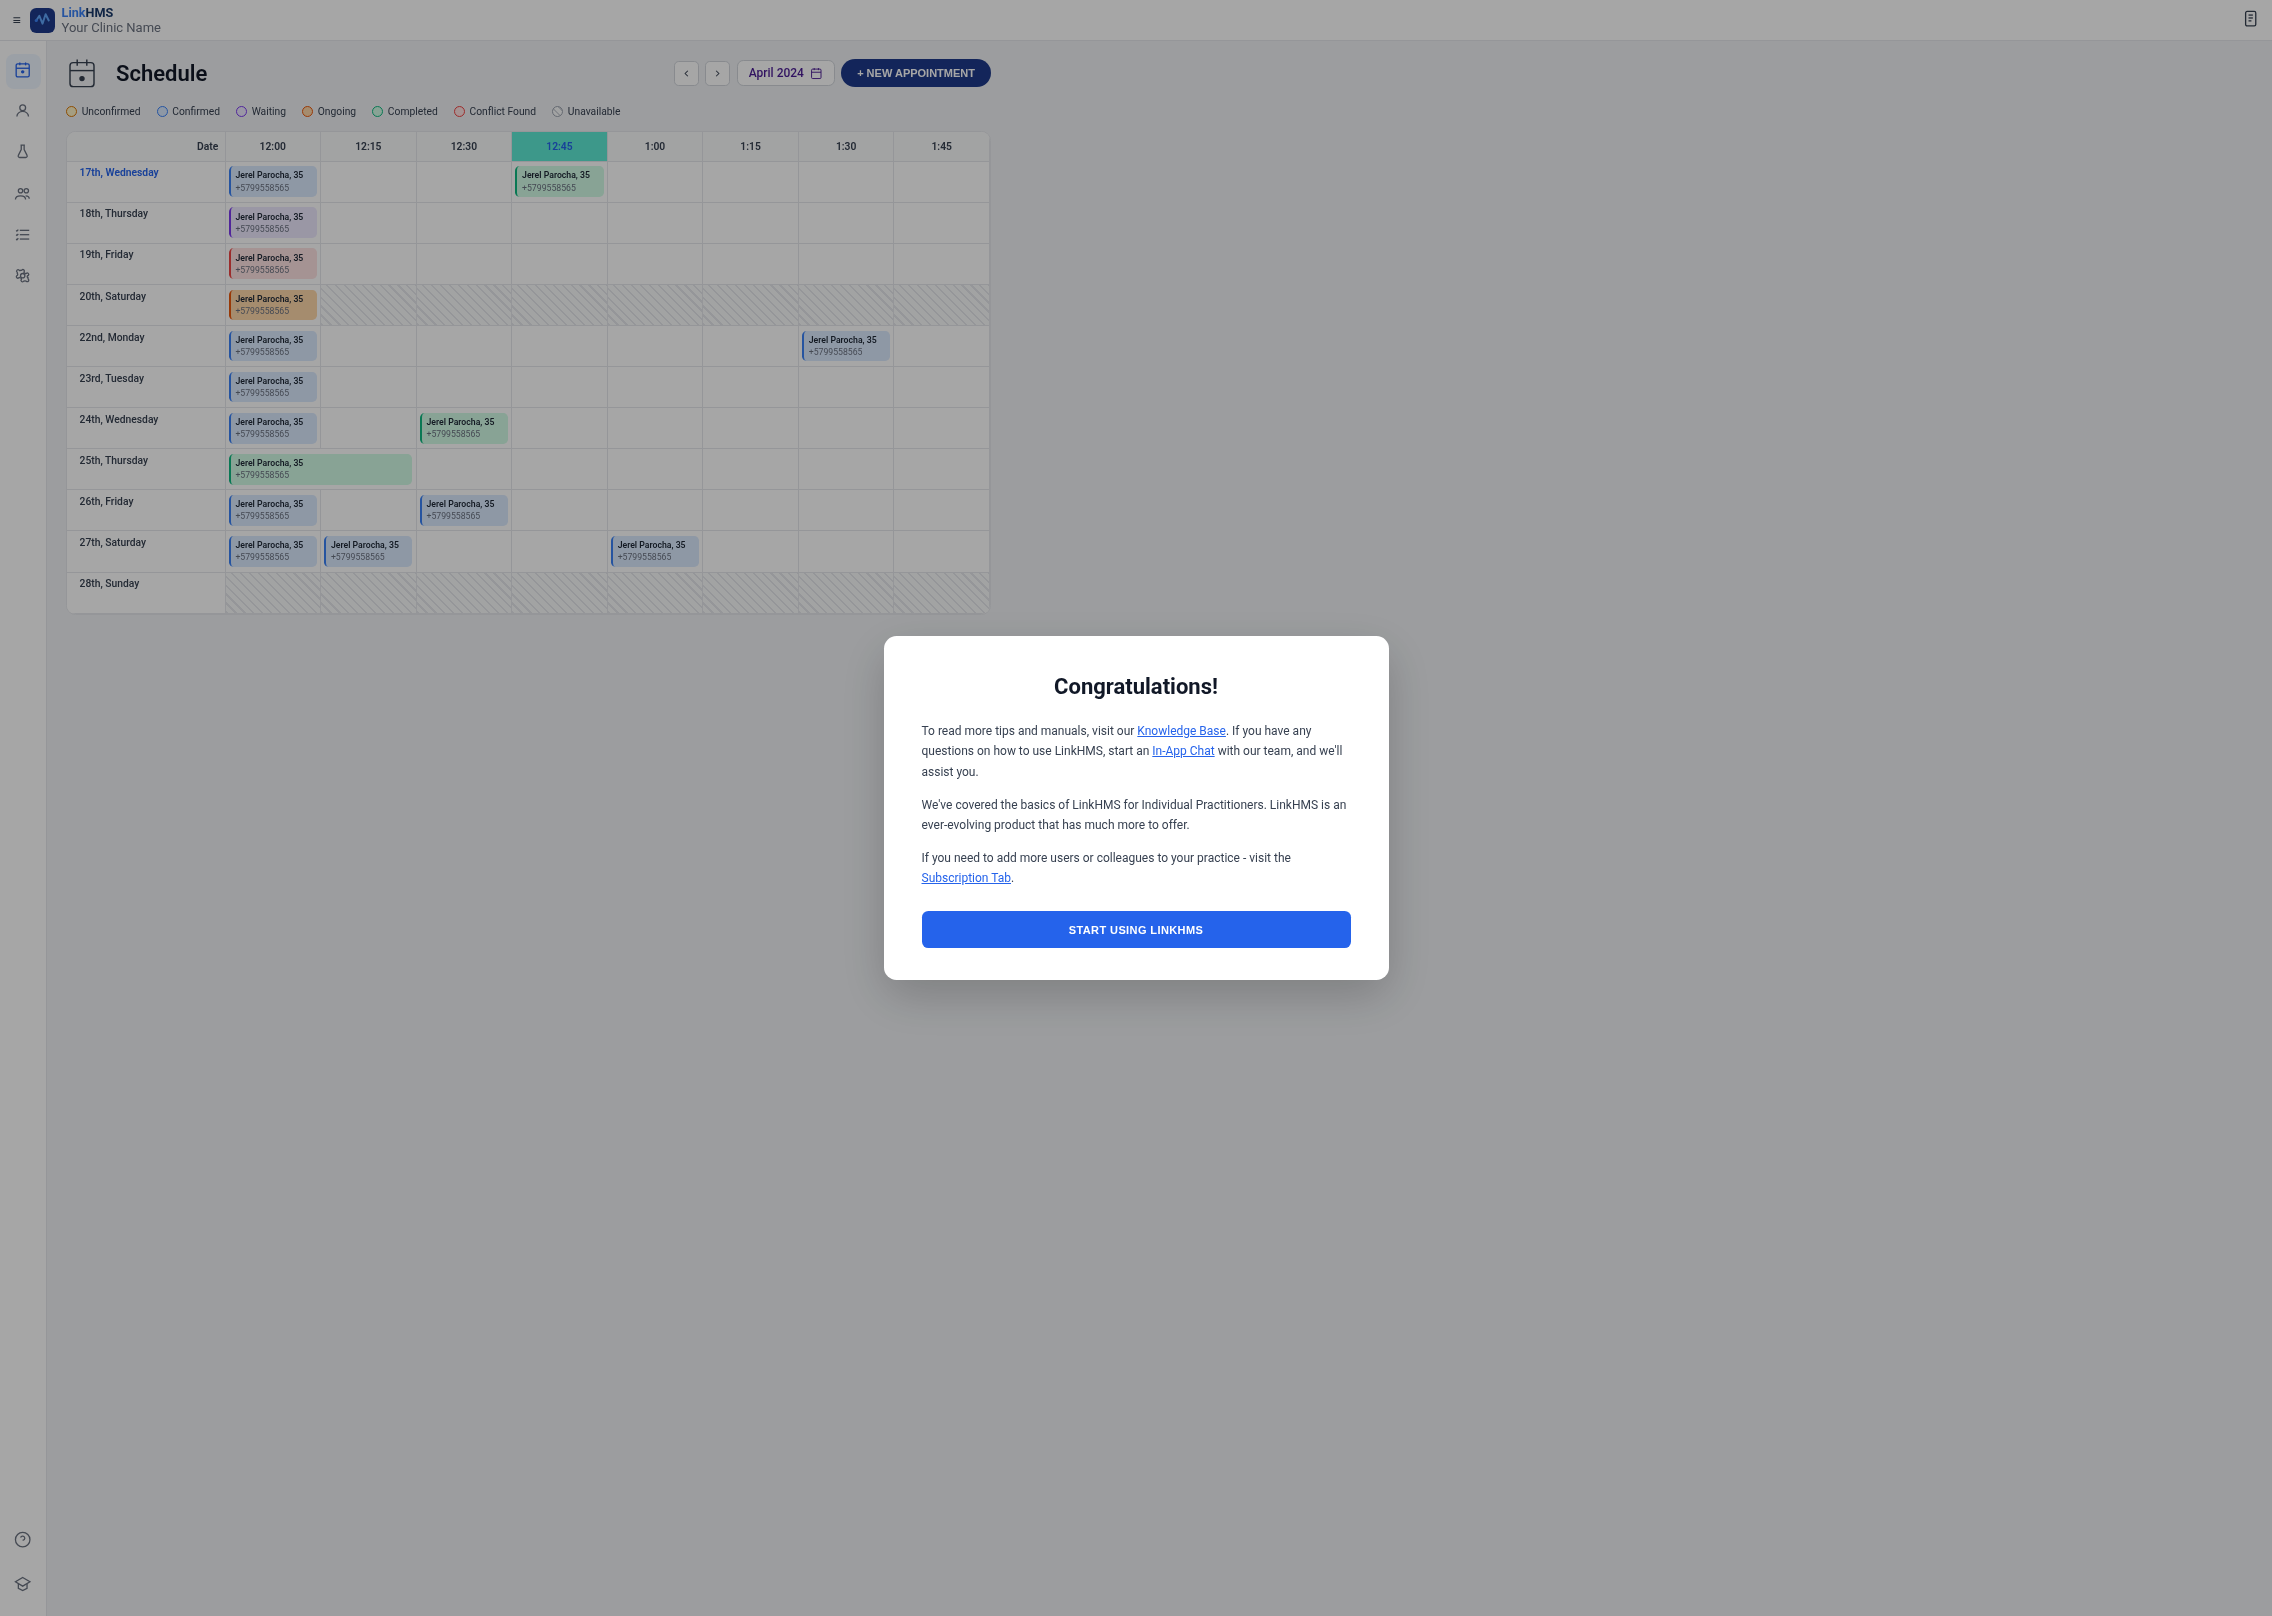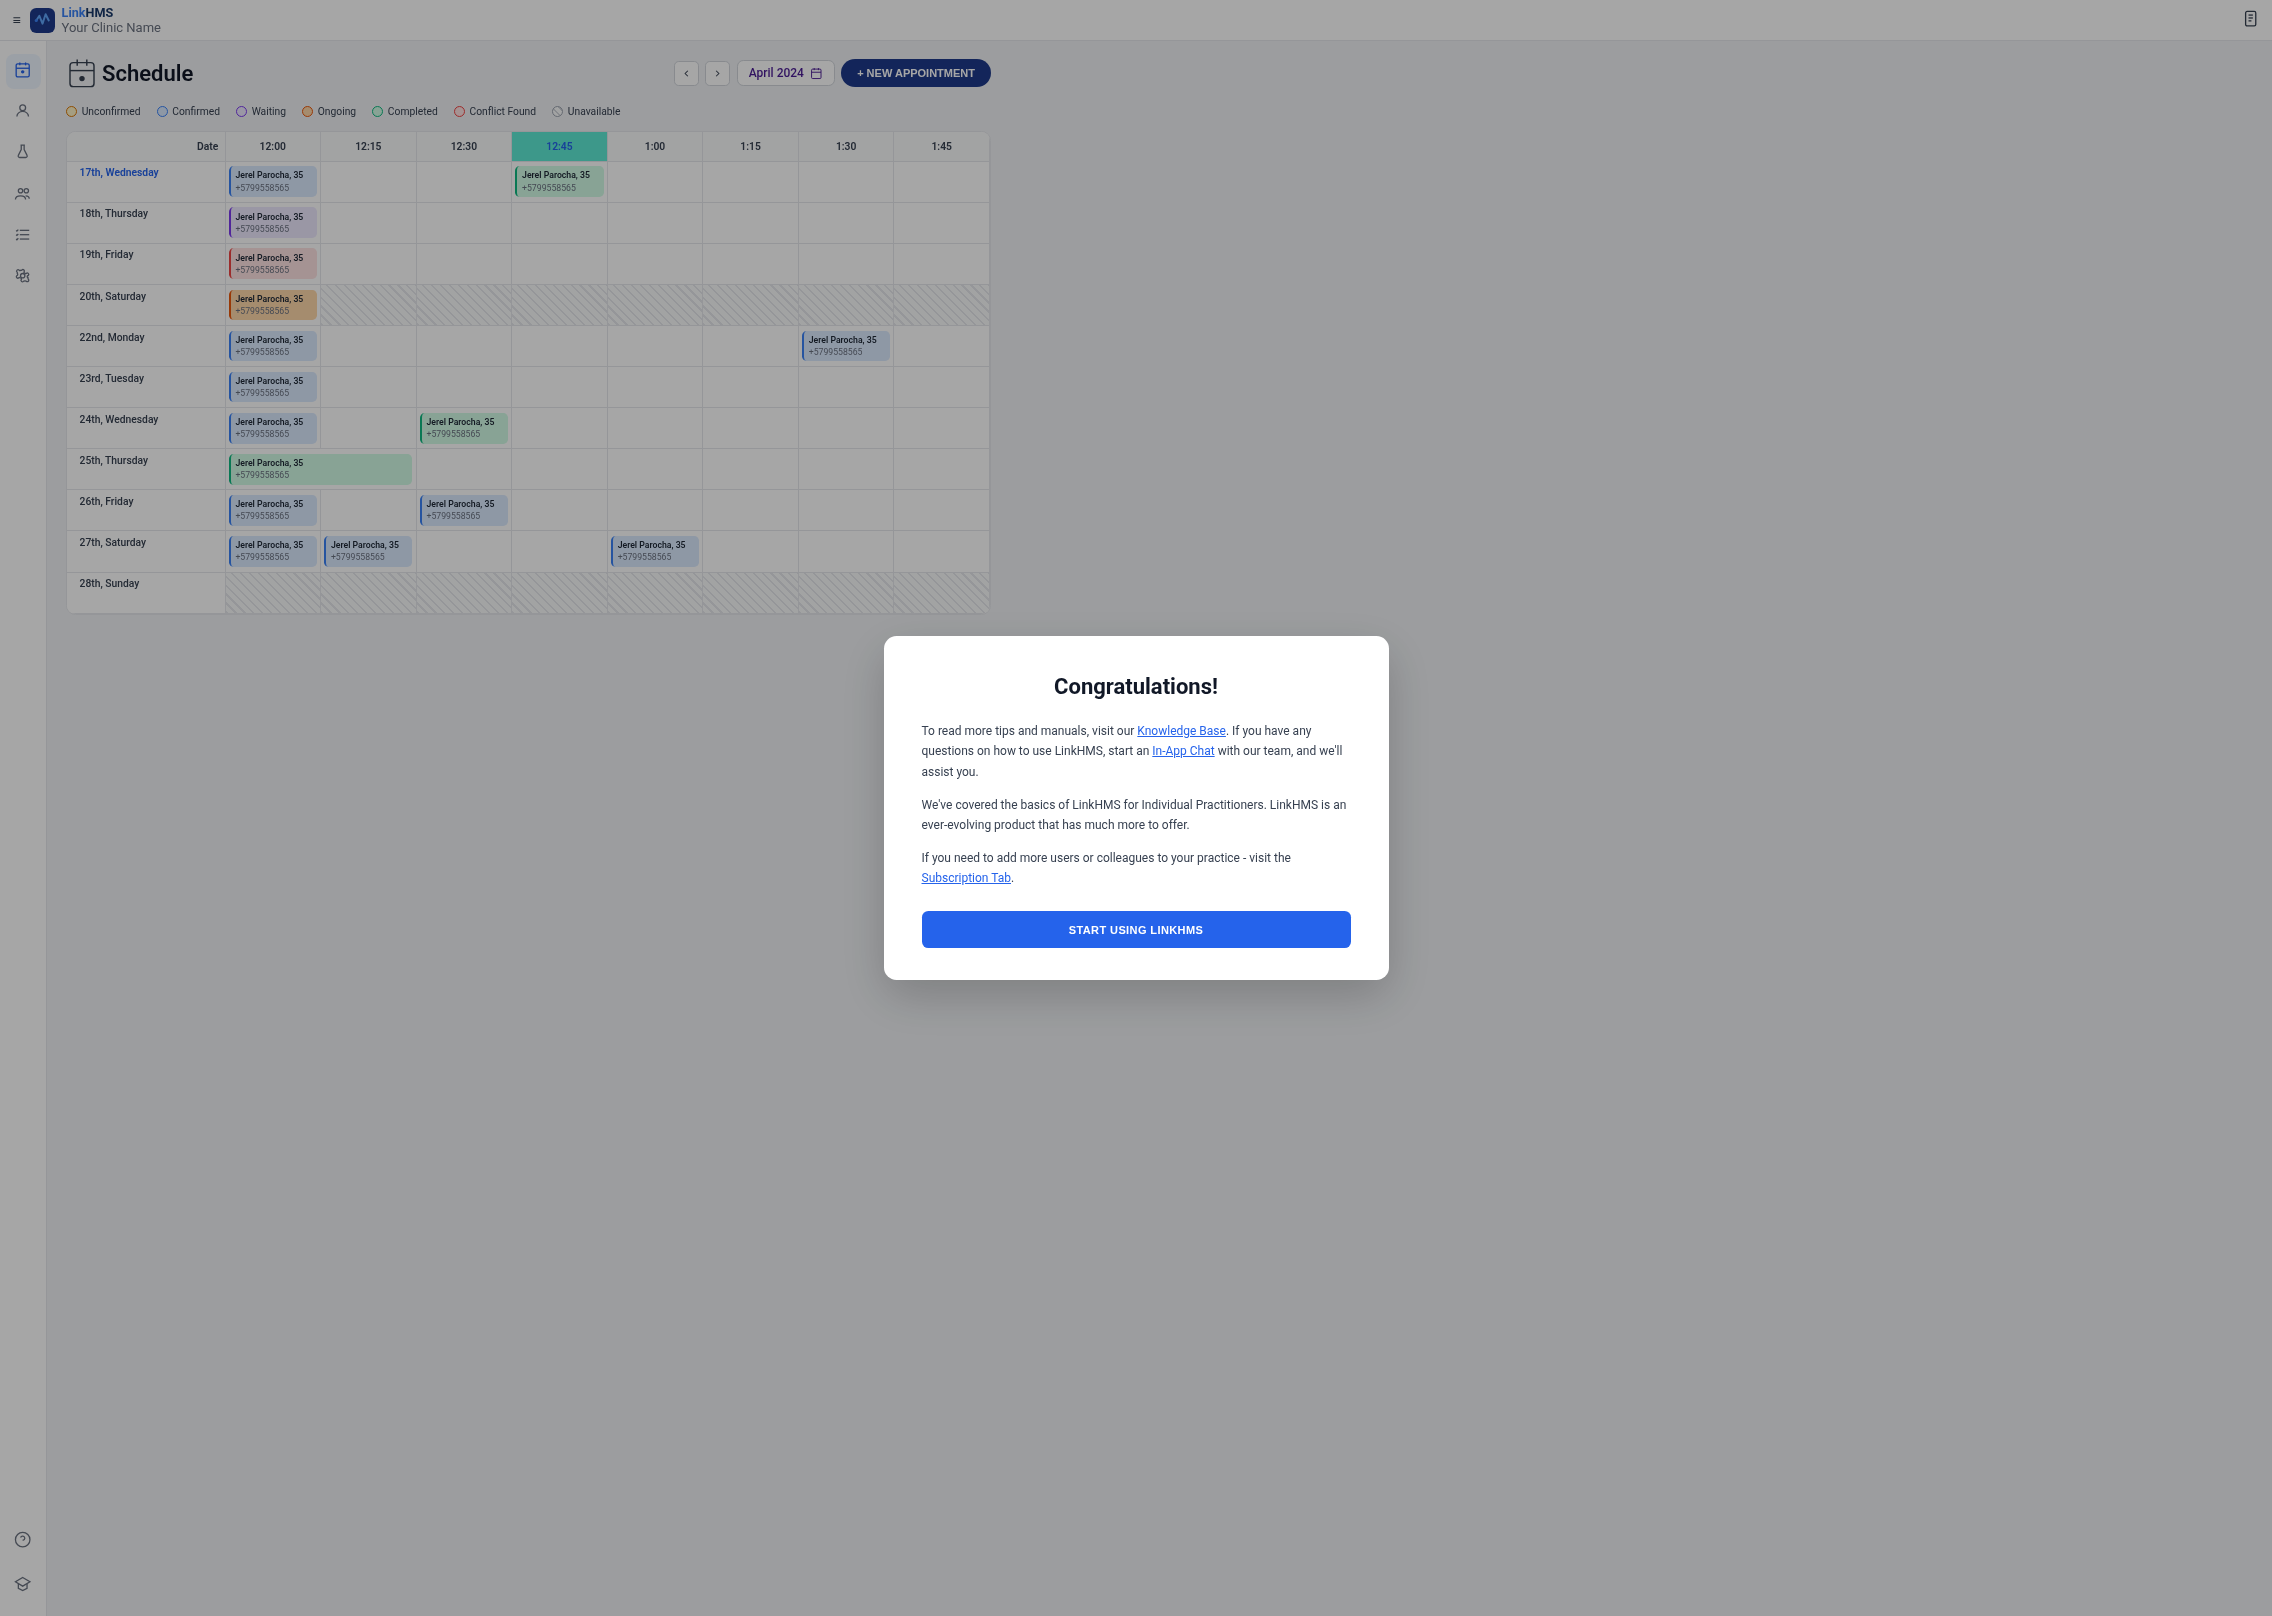--- a/index.html
+++ b/index.html
@@ -120,21 +120,21 @@
     
     .schedule-header {
       display: flex;
       align-items: center;
       justify-content: space-between;
       margin-bottom: 16px;
     }
     .schedule-title {
       display: flex;
       align-items: center;
-      gap: 4px;
+      gap: 18px;
     }
     .schedule-title-icon {
       width: 32px;
       height: 32px;
       color: #374151;
     }
     .schedule-title h1 {
       font-size: 22px;
       font-weight: 600;
       color: #111827;

